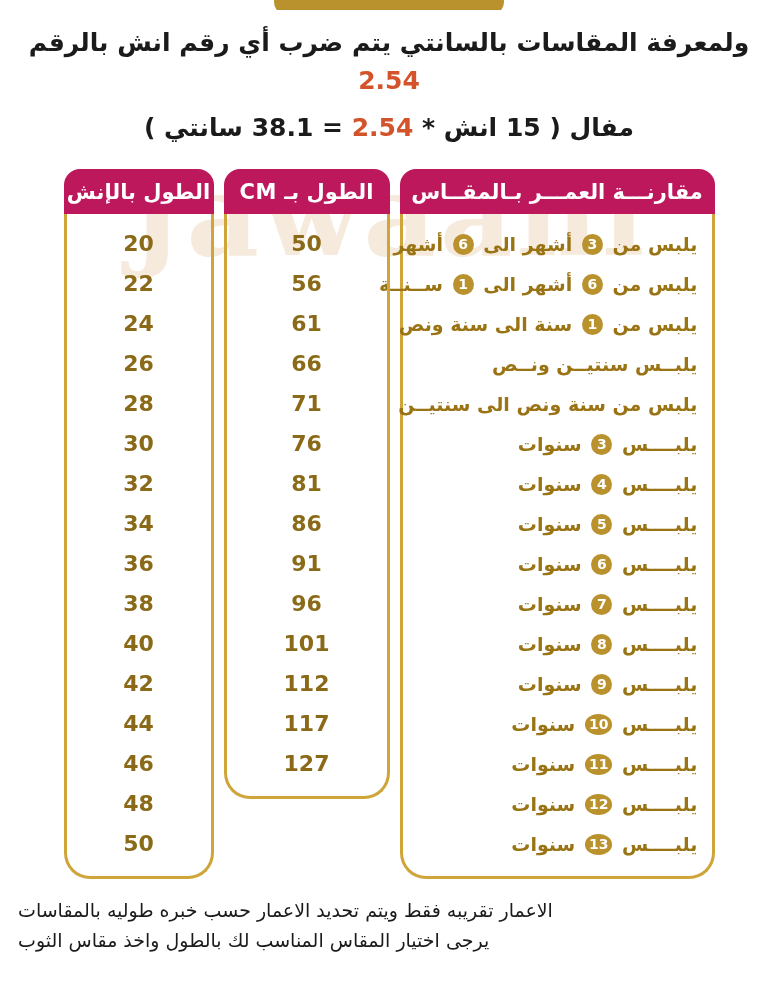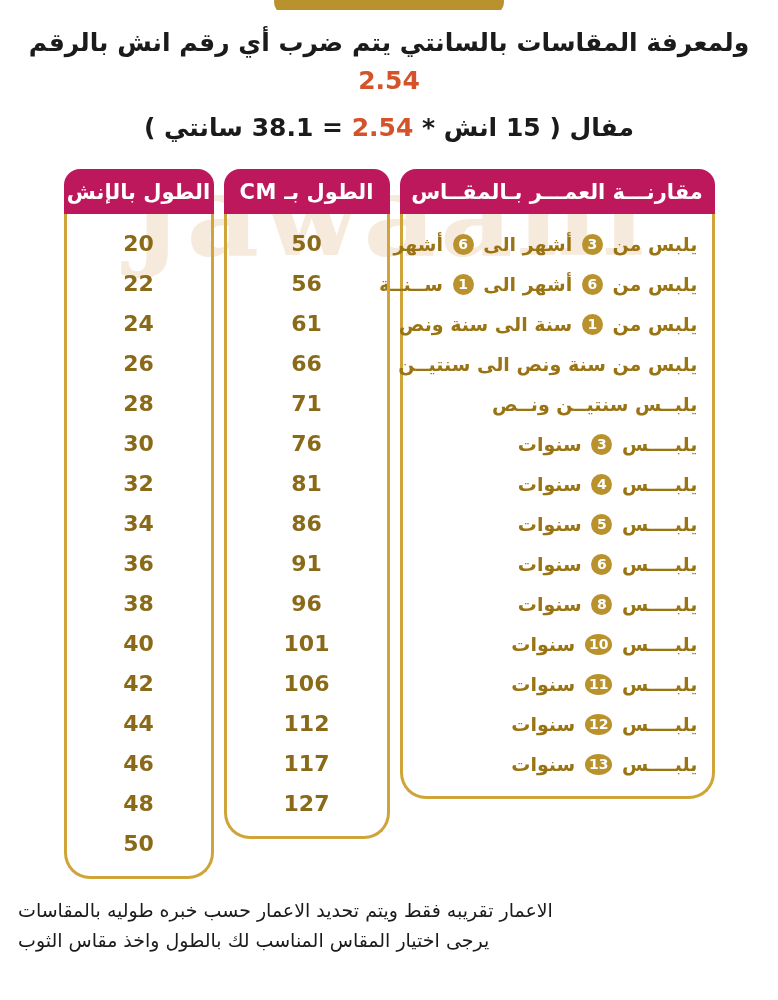--- a/index.html
+++ b/index.html
@@ -187,27 +187,29 @@
   </div>
 
   <div class="tables">
 
     <div class="col col-age">
       <div class="col-head">مقارنـــة العمـــر بـالمقــاس</div>
       <div class="col-body">
           <div class="cell cell-age"><span>يلبس من</span> <span class="badge">3</span> <span>أشهر الى</span> <span class="badge">6</span> <span>أشهر</span></div>
           <div class="cell cell-age"><span>يلبس من</span> <span class="badge">6</span> <span>أشهر الى</span> <span class="badge">1</span> <span>ســنــة</span></div>
           <div class="cell cell-age"><span>يلبس من</span> <span class="badge">1</span> <span>سنة الى سنة ونص</span></div>
+          <div class="cell cell-age"><span>يلبــس سنتيــن ونــص</span></div>
           <div class="cell cell-age"><span>يلبس من سنة ونص الى سنتيــن</span></div>
-          <div class="cell cell-age"><span>يلبــس سنتيــن ونــص</span></div>
           <div class="cell cell-age"><span>يلبــــس</span> <span class="badge">3</span> <span>سنوات</span></div>
           <div class="cell cell-age"><span>يلبــــس</span> <span class="badge">4</span> <span>سنوات</span></div>
           <div class="cell cell-age"><span>يلبــــس</span> <span class="badge">5</span> <span>سنوات</span></div>
           <div class="cell cell-age"><span>يلبــــس</span> <span class="badge">6</span> <span>سنوات</span></div>
+          <div class="cell cell-age"><span>يلبــــس</span> <span class="badge">7</span> <span>سنوات</span></div>
           <div class="cell cell-age"><span>يلبــــس</span> <span class="badge">8</span> <span>سنوات</span></div>
+          <div class="cell cell-age"><span>يلبــــس</span> <span class="badge">9</span> <span>سنوات</span></div>
           <div class="cell cell-age"><span>يلبــــس</span> <span class="badge">10</span> <span>سنوات</span></div>
           <div class="cell cell-age"><span>يلبــــس</span> <span class="badge">11</span> <span>سنوات</span></div>
           <div class="cell cell-age"><span>يلبــــس</span> <span class="badge">12</span> <span>سنوات</span></div>
           <div class="cell cell-age"><span>يلبــــس</span> <span class="badge">13</span> <span>سنوات</span></div>
         </div>
     </div>
 
     <div class="col col-cm">
       <div class="col-head">الطول بـ CM</div>
       <div class="col-body">
@@ -215,21 +217,20 @@
           <div class="cell cell-cm">56</div>
           <div class="cell cell-cm">61</div>
           <div class="cell cell-cm">66</div>
           <div class="cell cell-cm">71</div>
           <div class="cell cell-cm">76</div>
           <div class="cell cell-cm">81</div>
           <div class="cell cell-cm">86</div>
           <div class="cell cell-cm">91</div>
           <div class="cell cell-cm">96</div>
           <div class="cell cell-cm">101</div>
-          <div class="cell cell-cm">106</div>
           <div class="cell cell-cm">112</div>
           <div class="cell cell-cm">117</div>
           <div class="cell cell-cm">127</div>
         </div>
     </div>
 
     <div class="col col-inch">
       <div class="col-head">الطول بالإنش</div>
       <div class="col-body">
           <div class="cell">20</div>

